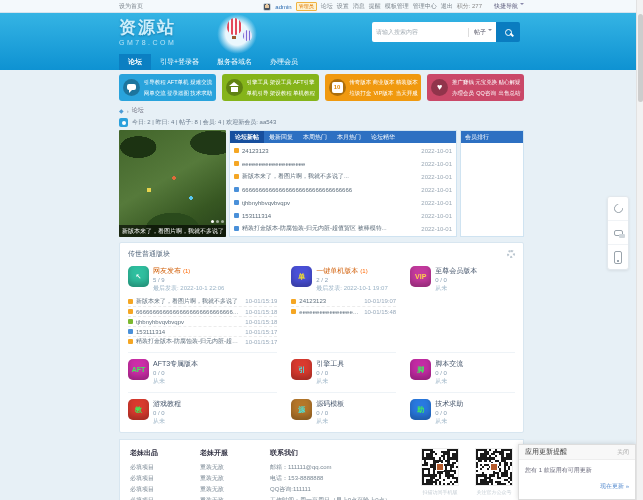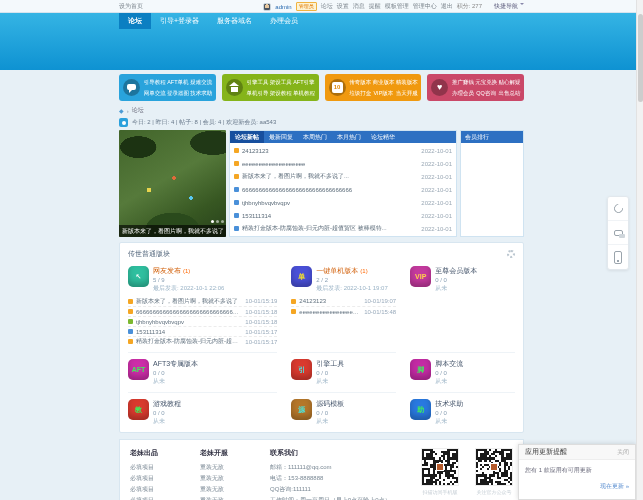--- a/index.html
+++ b/index.html
@@ -173,20 +173,39 @@
           <span class="tb-link">管理中心</span>
           <span class="tb-link">退出</span>
         </span>
       <span class="tb-credits">积分: 277</span>
       <span class="tb-quick"><span>快捷导航</span><span class="chev"></span></span>
     </div>
   </div>
 </div>
 
 <div class="header">
+  <div class="inner header-top">
+    <div class="logo">
+      <div class="site-name">资源站</div>
+      <div class="site-domain">GM78.COM</div>
+    </div>
+    <div class="balloons">
+      <div class="balloon-big"></div>
+      <div class="balloon-small"></div>
+    </div>
+    <div class="search">
+      <div class="search-box">
+        <span class="search-ph">请输入搜索内容</span>
+        <span class="search-scope"><span>帖子</span><span class="chev"></span></span>
+      </div>
+      <button class="search-btn">
+          <span class="icon-search"></span>
+        </button>
+    </div>
+  </div>
   <div class="inner">
       <div class="nav" id="nav">
         <div class="nav-item active">论坛</div>
         <div class="nav-item">引导+登录器</div>
         <div class="nav-item">服务器域名</div>
         <div class="nav-item">办理会员</div>
       </div>
     </div>
 </div>
 

